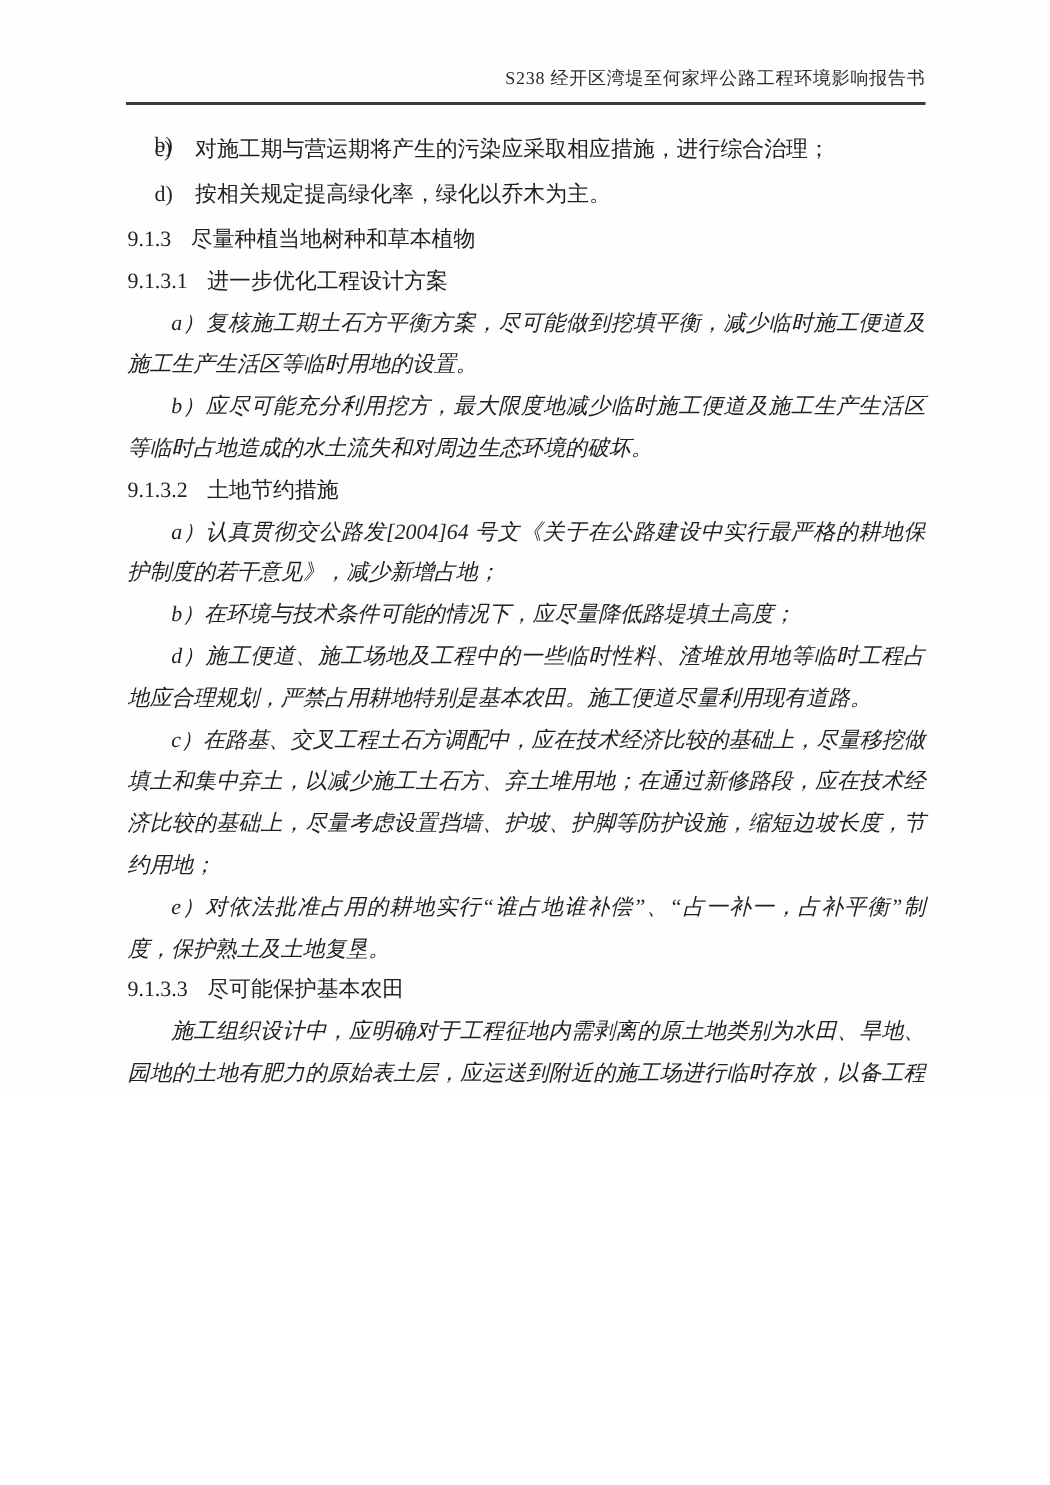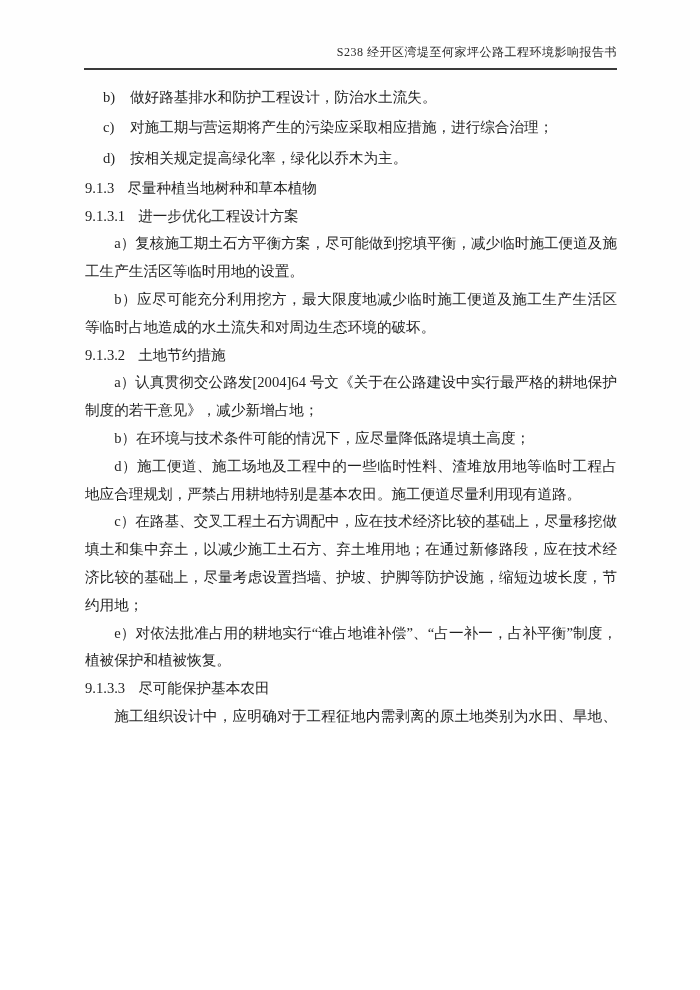--- a/index.html
+++ b/index.html
@@ -50,20 +50,21 @@
   }
   .sec-heading {
     text-align: left;
   }
   .sec-heading .sec-num {
     margin-right: 13px;
   }
   .para {
     text-indent: 2em;
     text-align: justify;
+    font-style: italic;
   }
   .doc-footer {
     position: absolute;
     top: 920px;
     left: 0;
     width: 700px;
     text-align: center;
     font-size: 13px;
     color: #4c1d95;
     font-style: italic;
@@ -75,21 +76,20 @@
 <div class="page">
 
   <div class="doc-header">
     <span>S238 经开区湾堤至何家坪公路工程环境影响报告书</span>
   </div>
 
   <div class="doc-body">
 
     <div class="alpha-item">
       <span class="marker">b)</span>
-      <span>做好路基排水和防护工程设计，防治水土流失。</span>
     </div>
 
     <div class="alpha-item">
       <span class="marker">c)</span>
       <span>对施工期与营运期将产生的污染应采取相应措施，进行综合治理；</span>
     </div>
 
     <div class="alpha-item">
       <span class="marker">d)</span>
       <span>按相关规定提高绿化率，绿化以乔木为主。</span>
@@ -107,21 +107,21 @@
     <div class="para">b）应尽可能充分利用挖方，最大限度地减少临时施工便道及施工生产生活区等临时占地造成的水土流失和对周边生态环境的破坏。</div>
 
     <div class="sec-heading">
       <span class="sec-num">9.1.3.2</span><span>土地节约措施</span>
     </div>
 
     <div class="para">a）认真贯彻交公路发[2004]64 号文《关于在公路建设中实行最严格的耕地保护制度的若干意见》，减少新增占地；</div>
     <div class="para">b）在环境与技术条件可能的情况下，应尽量降低路堤填土高度；</div>
     <div class="para">d）施工便道、施工场地及工程中的一些临时性料、渣堆放用地等临时工程占地应合理规划，严禁占用耕地特别是基本农田。施工便道尽量利用现有道路。</div>
     <div class="para">c）在路基、交叉工程土石方调配中，应在技术经济比较的基础上，尽量移挖做填土和集中弃土，以减少施工土石方、弃土堆用地；在通过新修路段，应在技术经济比较的基础上，尽量考虑设置挡墙、护坡、护脚等防护设施，缩短边坡长度，节约用地；</div>
-    <div class="para">e）对依法批准占用的耕地实行“谁占地谁补偿”、“占一补一，占补平衡”制度，植被保护和植被恢复。</div>
+    <div class="para">e）对依法批准占用的耕地实行“谁占地谁补偿”、“占一补一，占补平衡”制度，保护熟土及土地复垦。</div>
 
     <div class="sec-heading">
       <span class="sec-num">9.1.3.3</span><span>尽可能保护基本农田</span>
     </div>
 
     <div class="para">施工组织设计中，应明确对于工程征地内需剥离的原土地类别为水田、旱地、园地的土地有肥力的原始表土层，应运送到附近的施工场进行临时存放，以备工程后期用作公路绿化及临时用地的复耕用土。耕地（水田、旱地、园地）剥离表土层厚度一般为 20~100cm。</div>
 
     <div class="sec-heading">
       <span class="sec-num">9.1.3.4</span><span>尽可能做到挖填平衡</span>
     </div>

